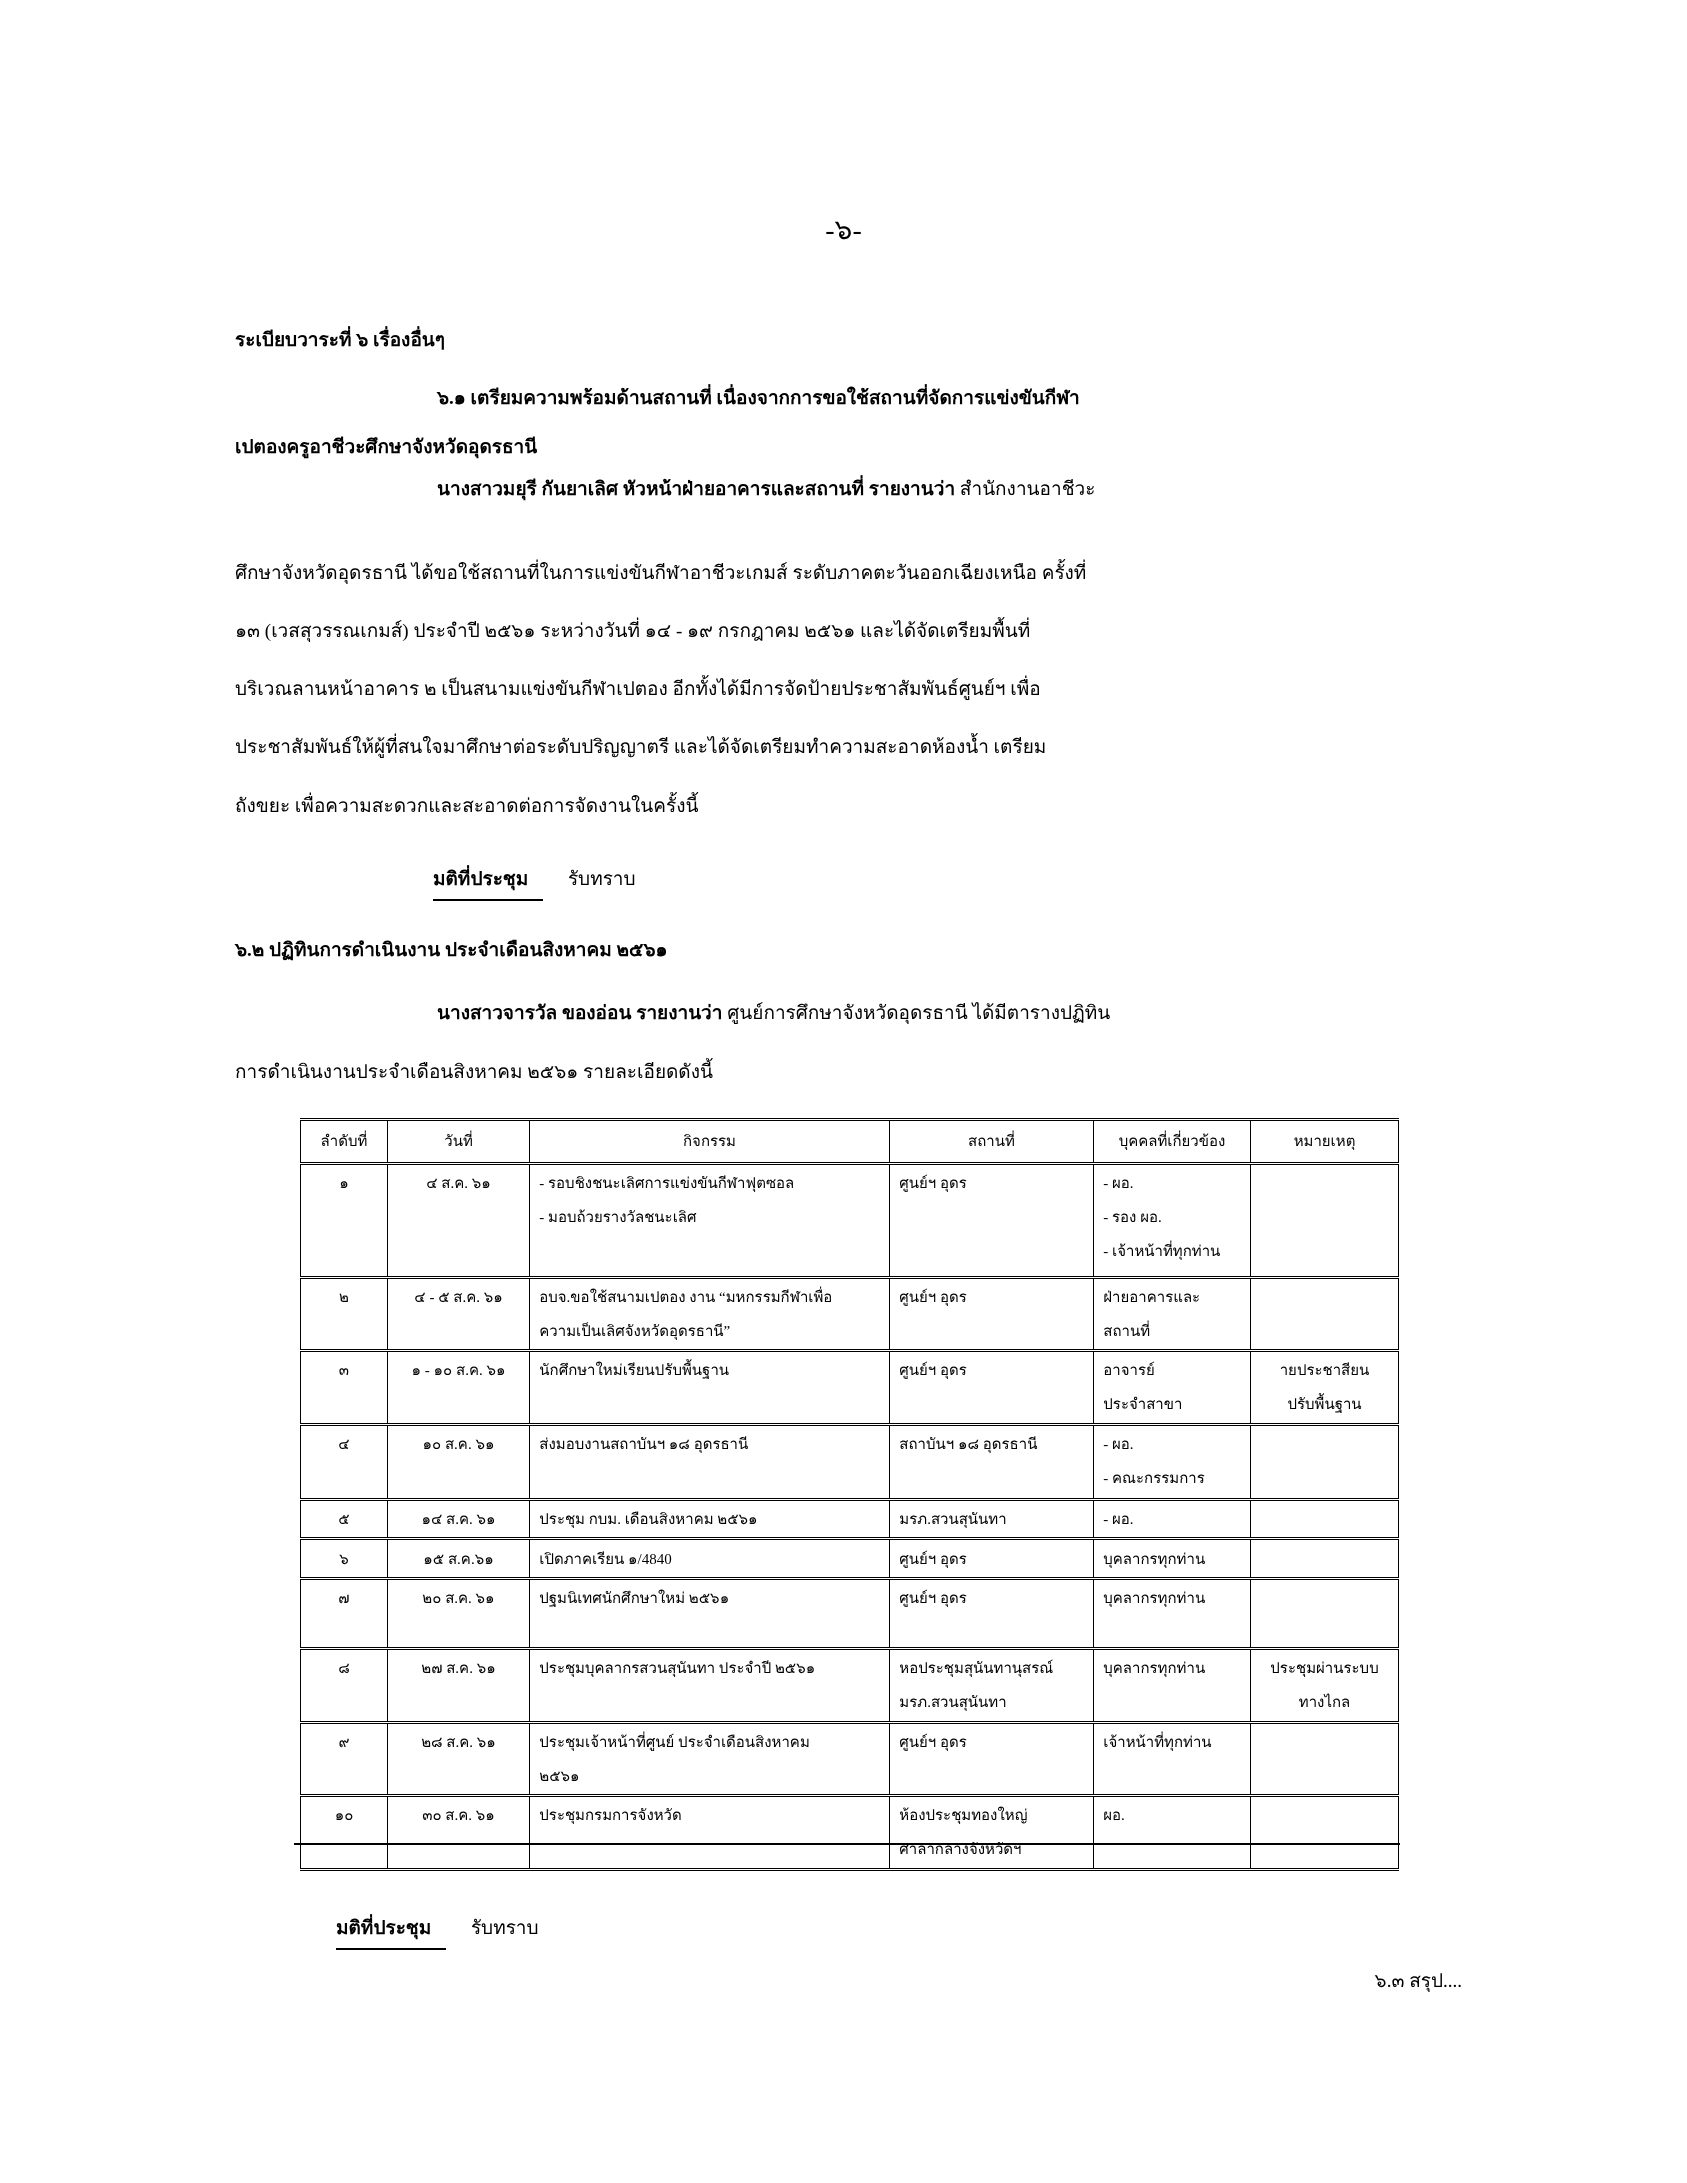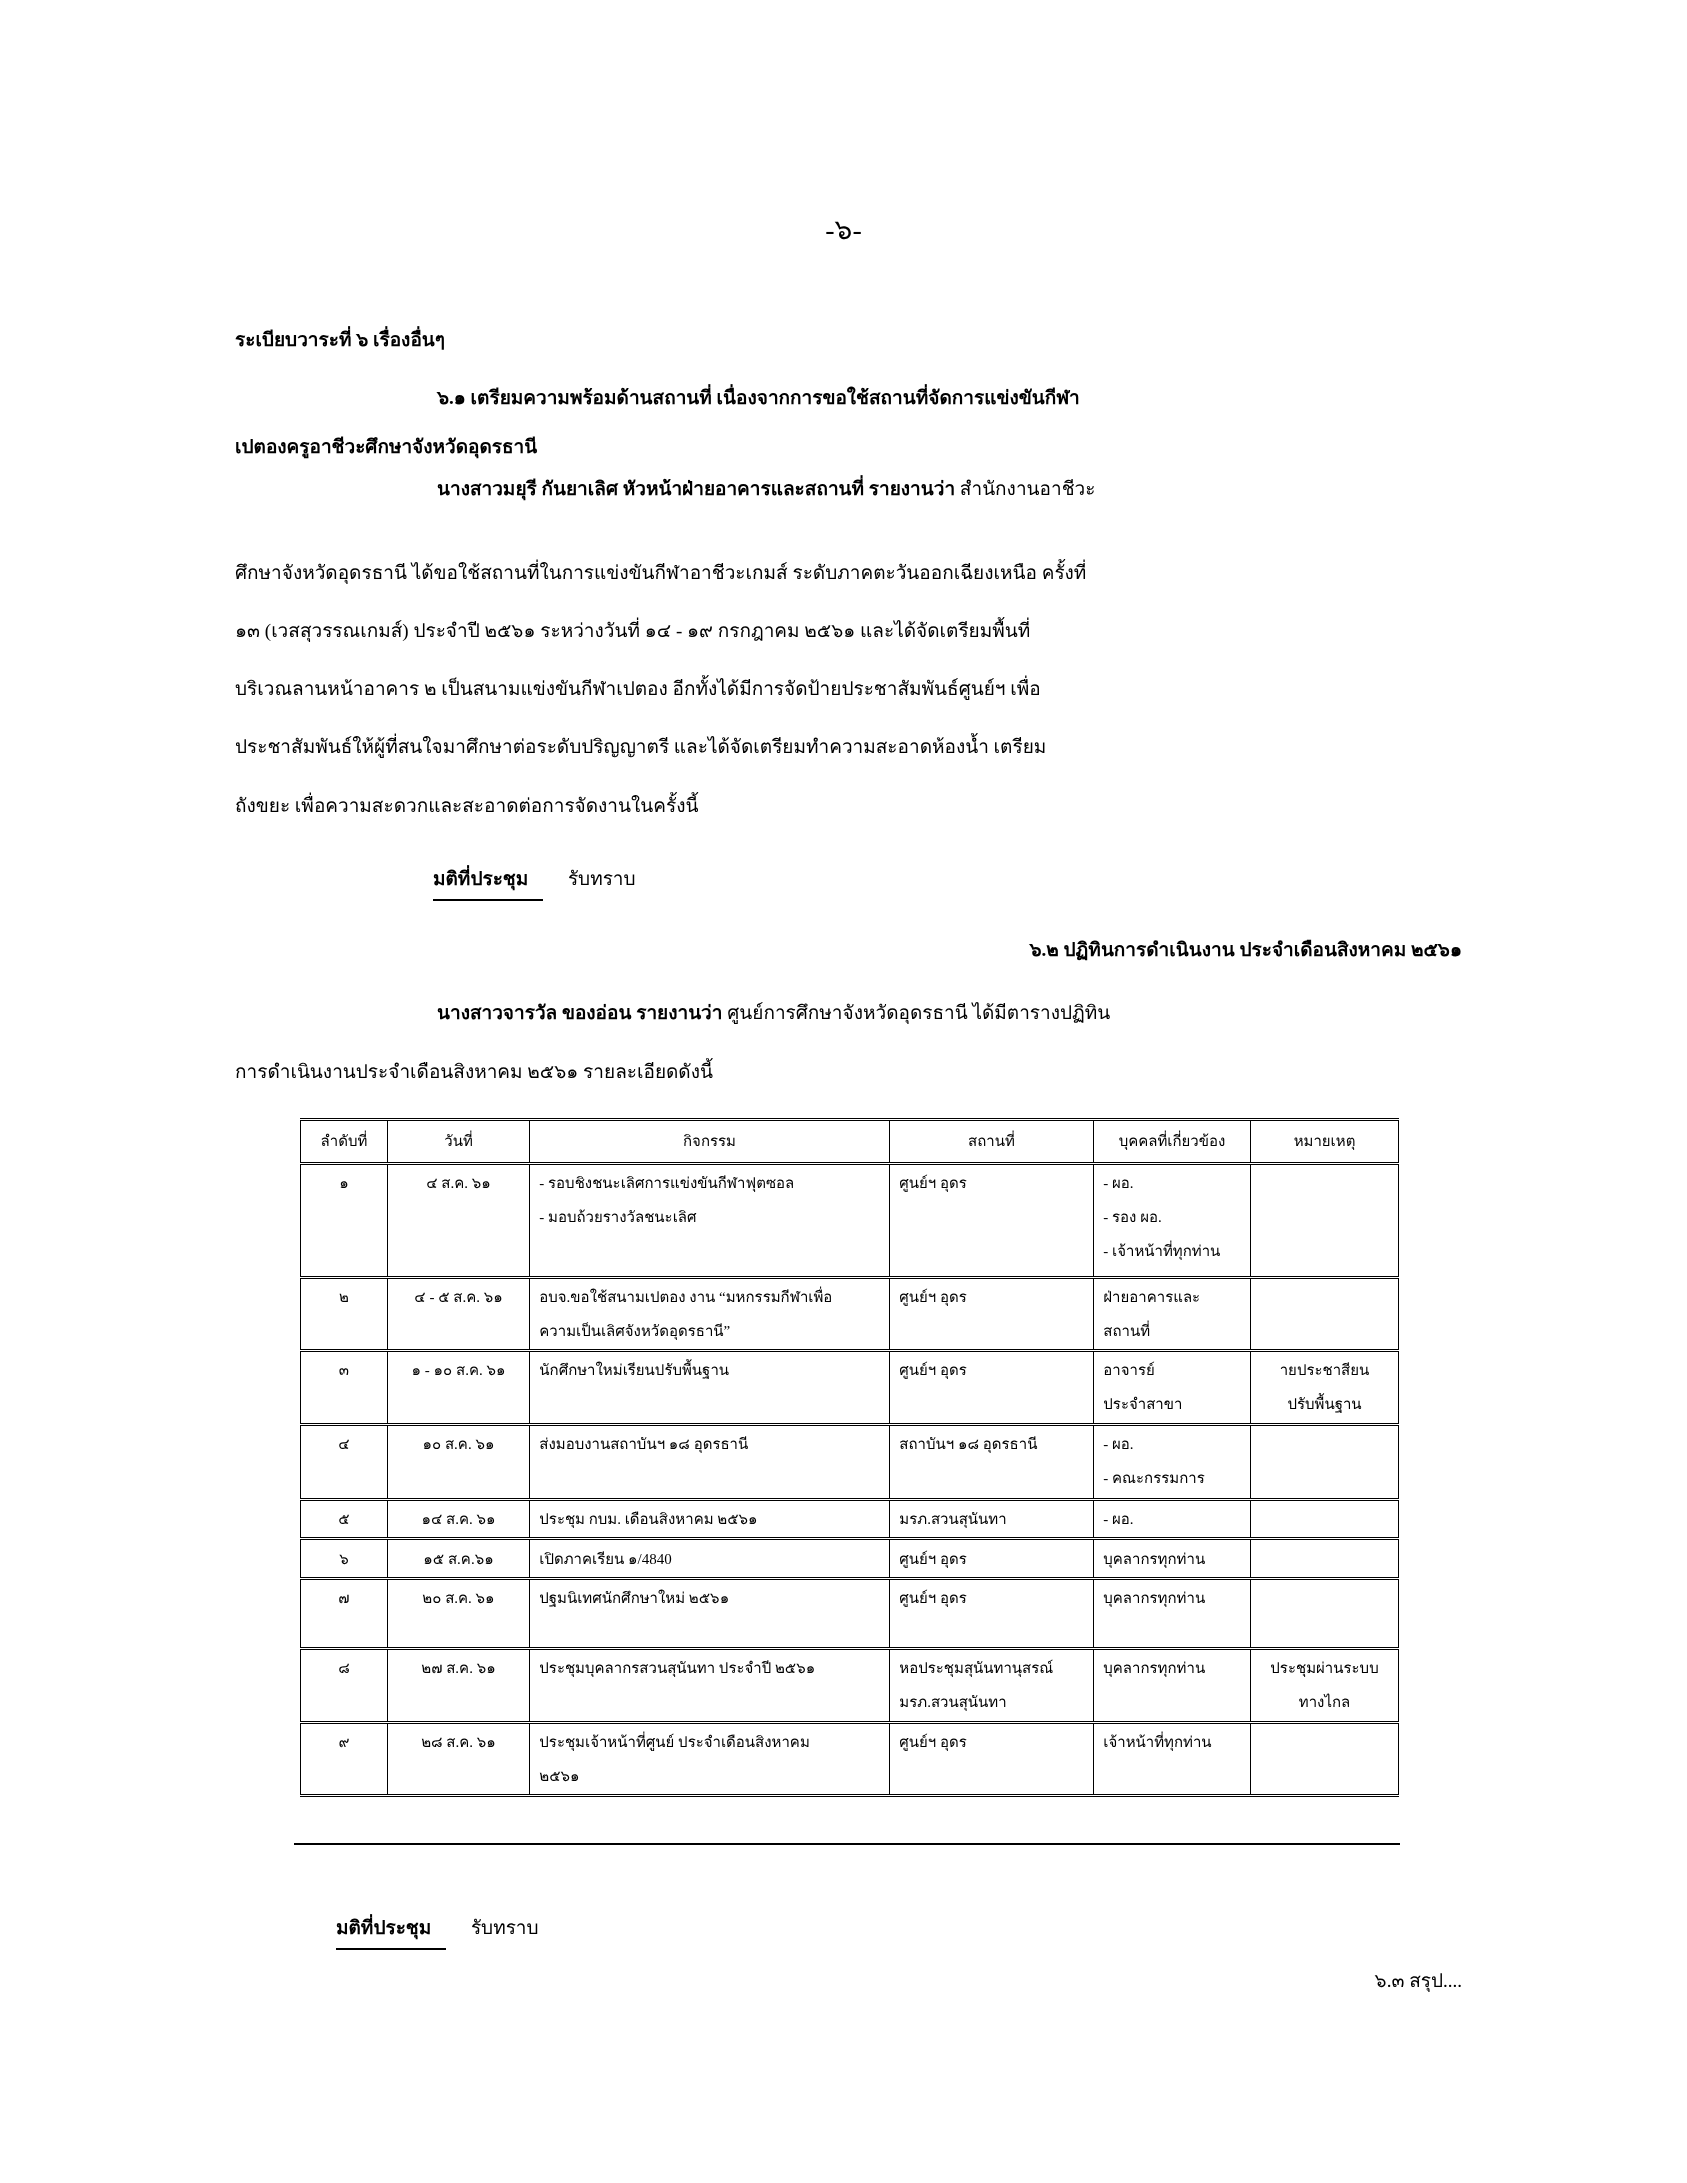--- a/index.html
+++ b/index.html
@@ -13,21 +13,21 @@
     top:210px;left:0;width:1687px;text-align:center;
     font-size:28px;line-height:40px;
   }
   .content{position:absolute;left:235px;top:0;width:1227px;}
   .line{
     position:absolute;left:0;width:1227px;height:58px;line-height:58px;
     font-size:19px;white-space:nowrap;
   }
   .b{font-weight:bold;}
   .indent{padding-left:202px;}
-  .center{text-align:right;}
+  .center{text-align:left;}
   .right{text-align:right;}
   .res-label{
     font-weight:bold;border-bottom:2px solid #000;
     padding-right:14.6px;display:inline-block;line-height:40px;margin-top:24px;
   }
   .res-text{margin-left:25px;}
   
   table.cal{
     position:absolute;left:65px;top:1118px;width:1098px;
     border-collapse:collapse;table-layout:fixed;
@@ -267,20 +267,39 @@
             <div>๒๕๖๑</div>
           </td>
           <td class="c-place">
             <div>ศูนย์ฯ อุดร</div>
           </td>
           <td class="c-people">
             <div>เจ้าหน้าที่ทุกท่าน</div>
           </td>
           <td class="c-note"></td>
         </tr>
+        <tr style="height: 73px;">
+          <td class="c-no">
+            <div>๑๐</div>
+          </td>
+          <td class="c-date">
+            <div>๓๐ ส.ค. ๖๑</div>
+          </td>
+          <td class="c-activity">
+            <div>ประชุมกรมการจังหวัด</div>
+          </td>
+          <td class="c-place">
+            <div>ห้องประชุมทองใหญ่</div>
+            <div>ศาลากลางจังหวัดฯ</div>
+          </td>
+          <td class="c-people">
+            <div>ผอ.</div>
+          </td>
+          <td class="c-note"></td>
+        </tr>
       </tbody>
   </table>
 
   <div class="line" style="top:1884px;padding-left:101px"><span class="res-label">มติที่ประชุม</span><span class="res-text">รับทราบ</span></div>
 
   <div class="line right" style="top:1952px">๖.๓ สรุป....</div>
 
 </div>
 
 <div class="table-underrule"></div>

